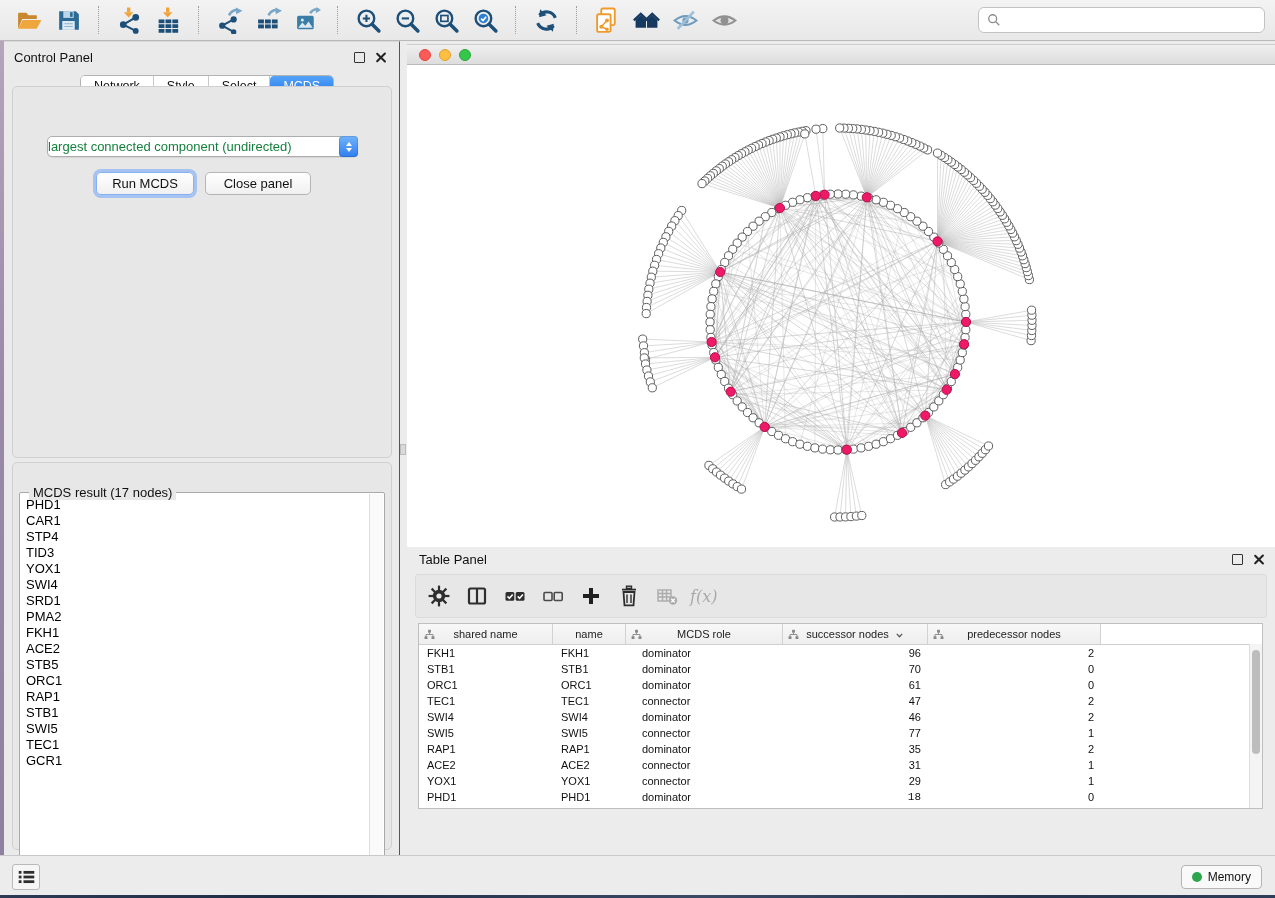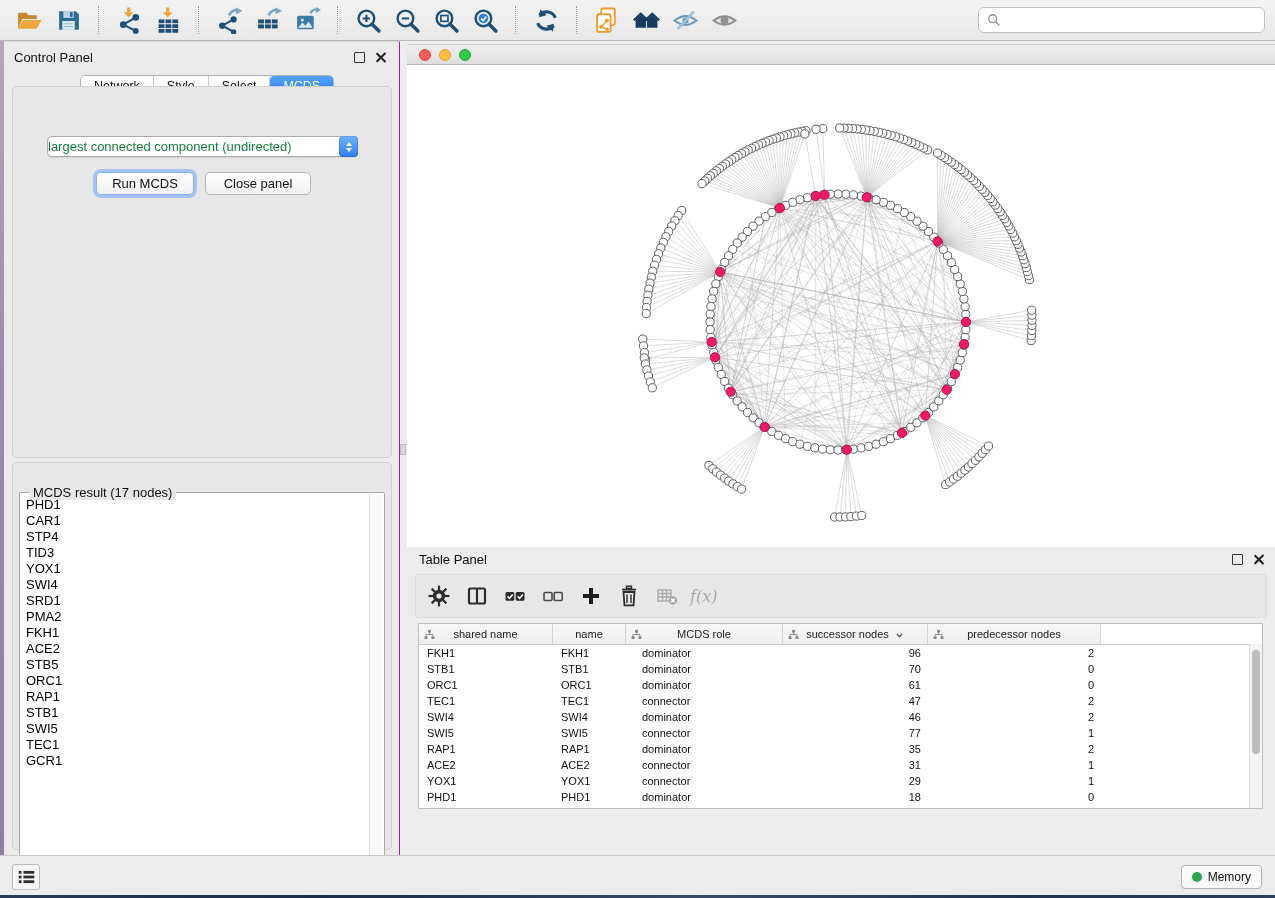--- a/index.html
+++ b/index.html
@@ -1242,21 +1242,21 @@
             <div class="td l" style="width: 134px;">YOX1</div>
             <div class="td l" style="width: 73px;">YOX1</div>
             <div class="td l2" style="width: 157px;">connector</div>
             <div class="td r" style="width: 145px;">29</div>
             <div class="td r" style="width: 173px;">1</div>
           </div>
           <div class="trow">
             <div class="td l" style="width: 134px;">PHD1</div>
             <div class="td l" style="width: 73px;">PHD1</div>
             <div class="td l2" style="width: 157px;">dominator</div>
-            <div class="td r" style="width: 145px;">18</div>
+            <div class="td r" style="width: 145px; font-family: Liberation Mono, monospace;">18</div>
             <div class="td r" style="width: 173px;">0</div>
           </div>
         </div>
       <div class="vscroll">
         <div class="vthumb"></div>
       </div>
     </div>
 
   </section>
 

